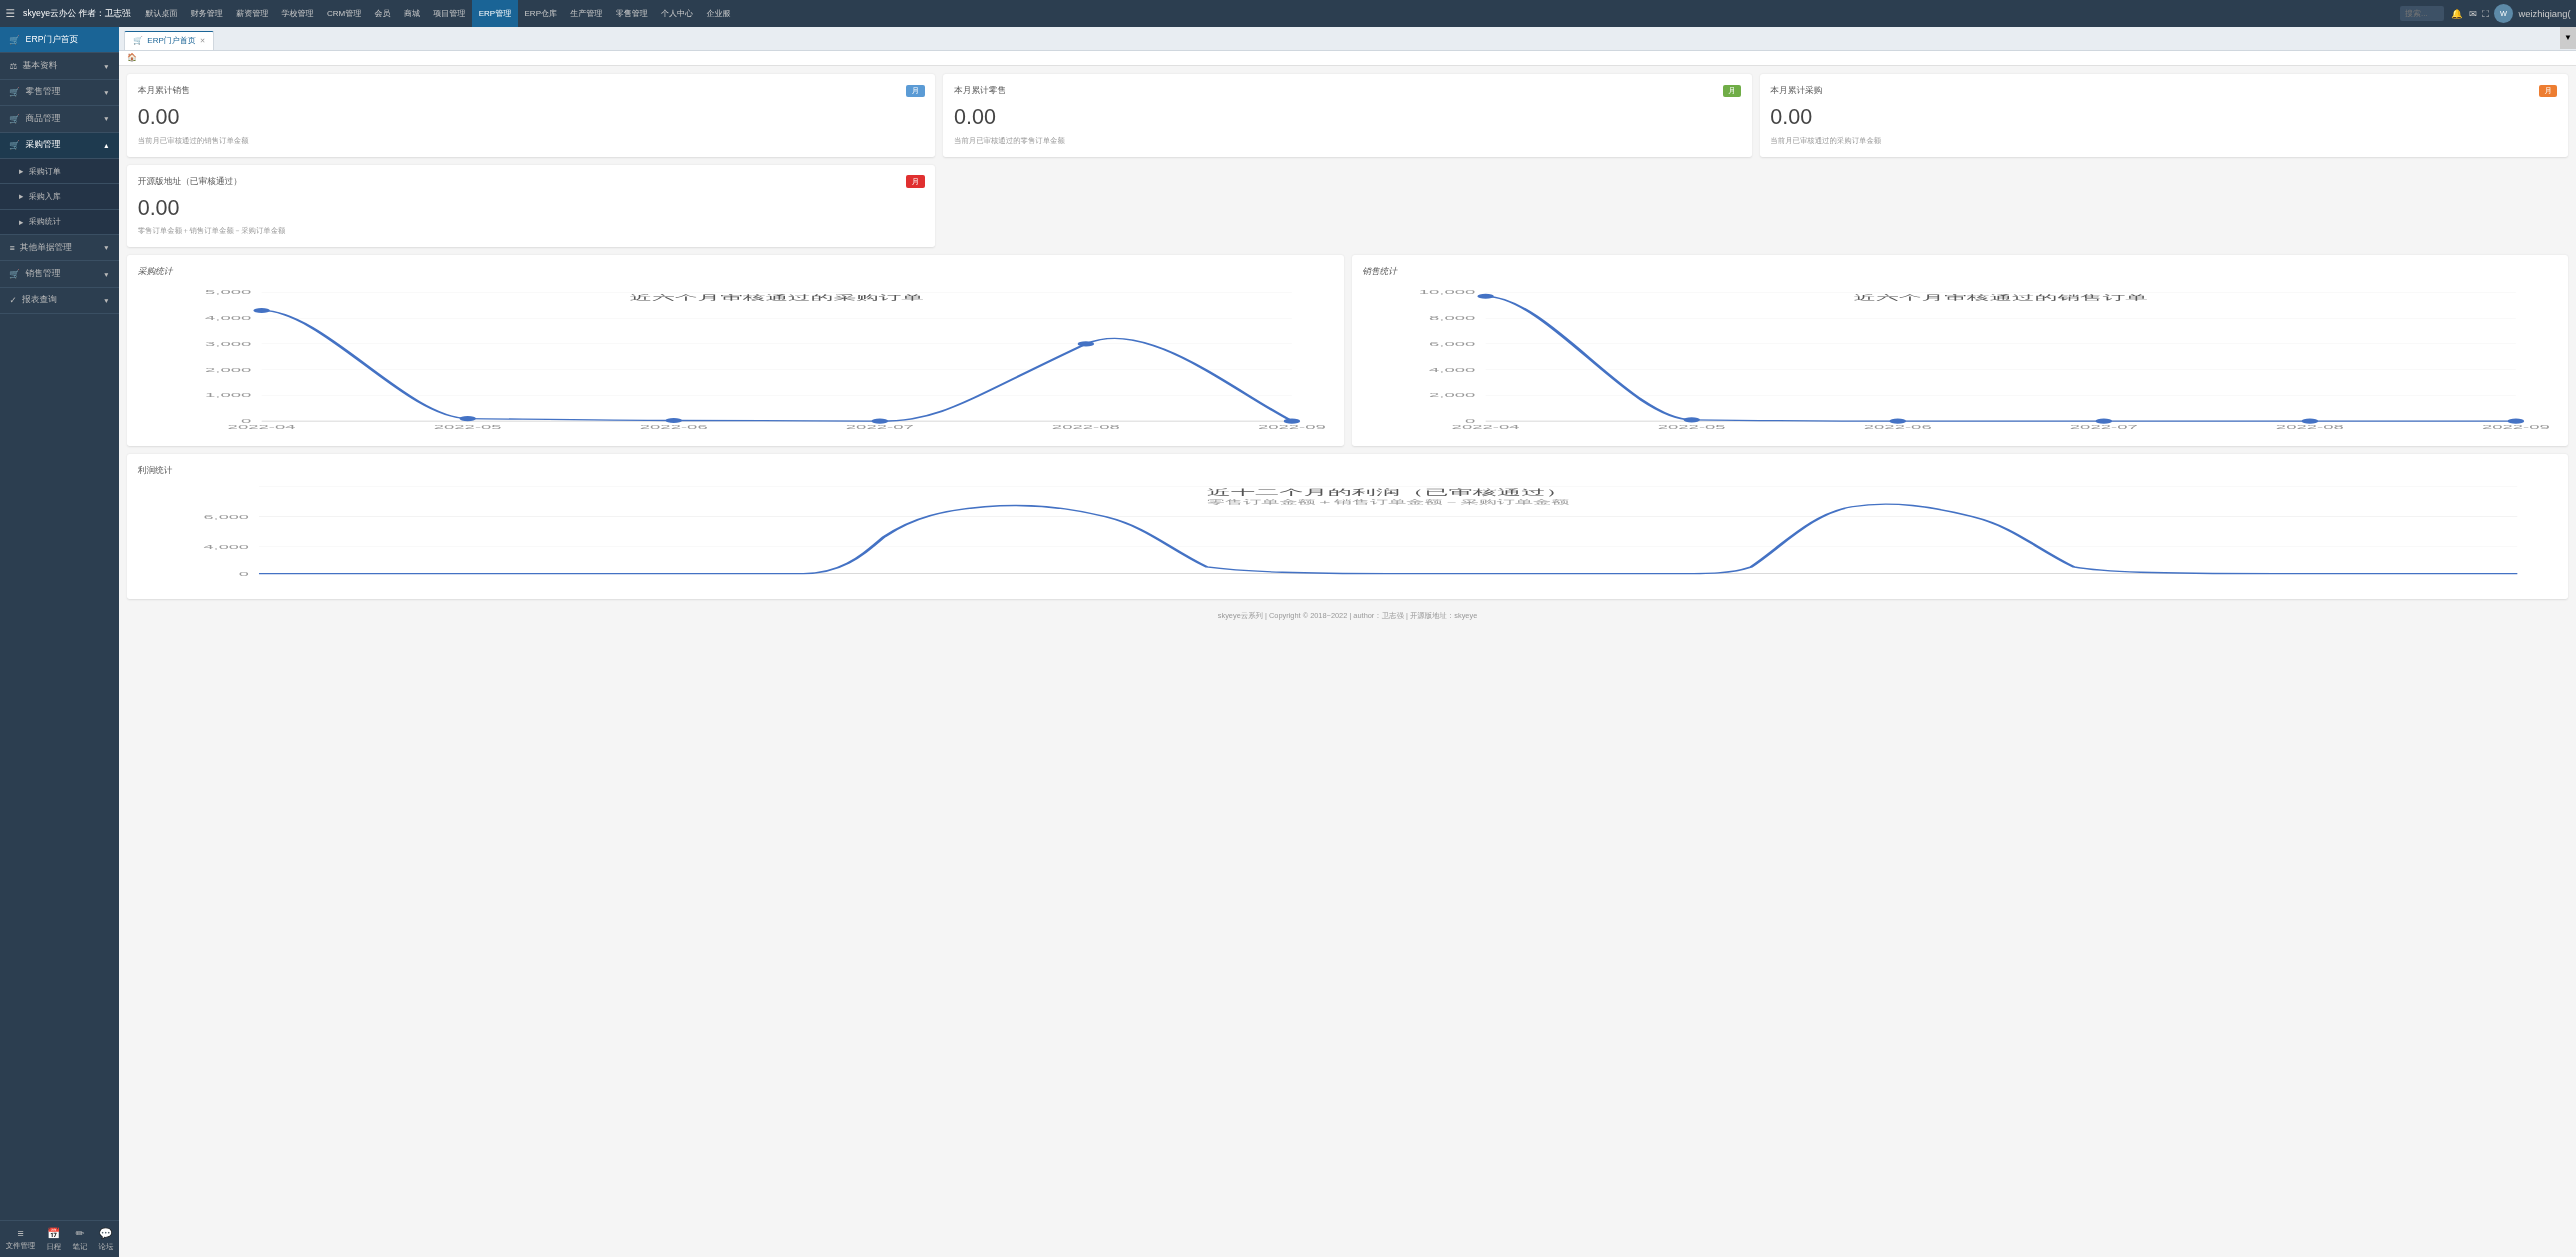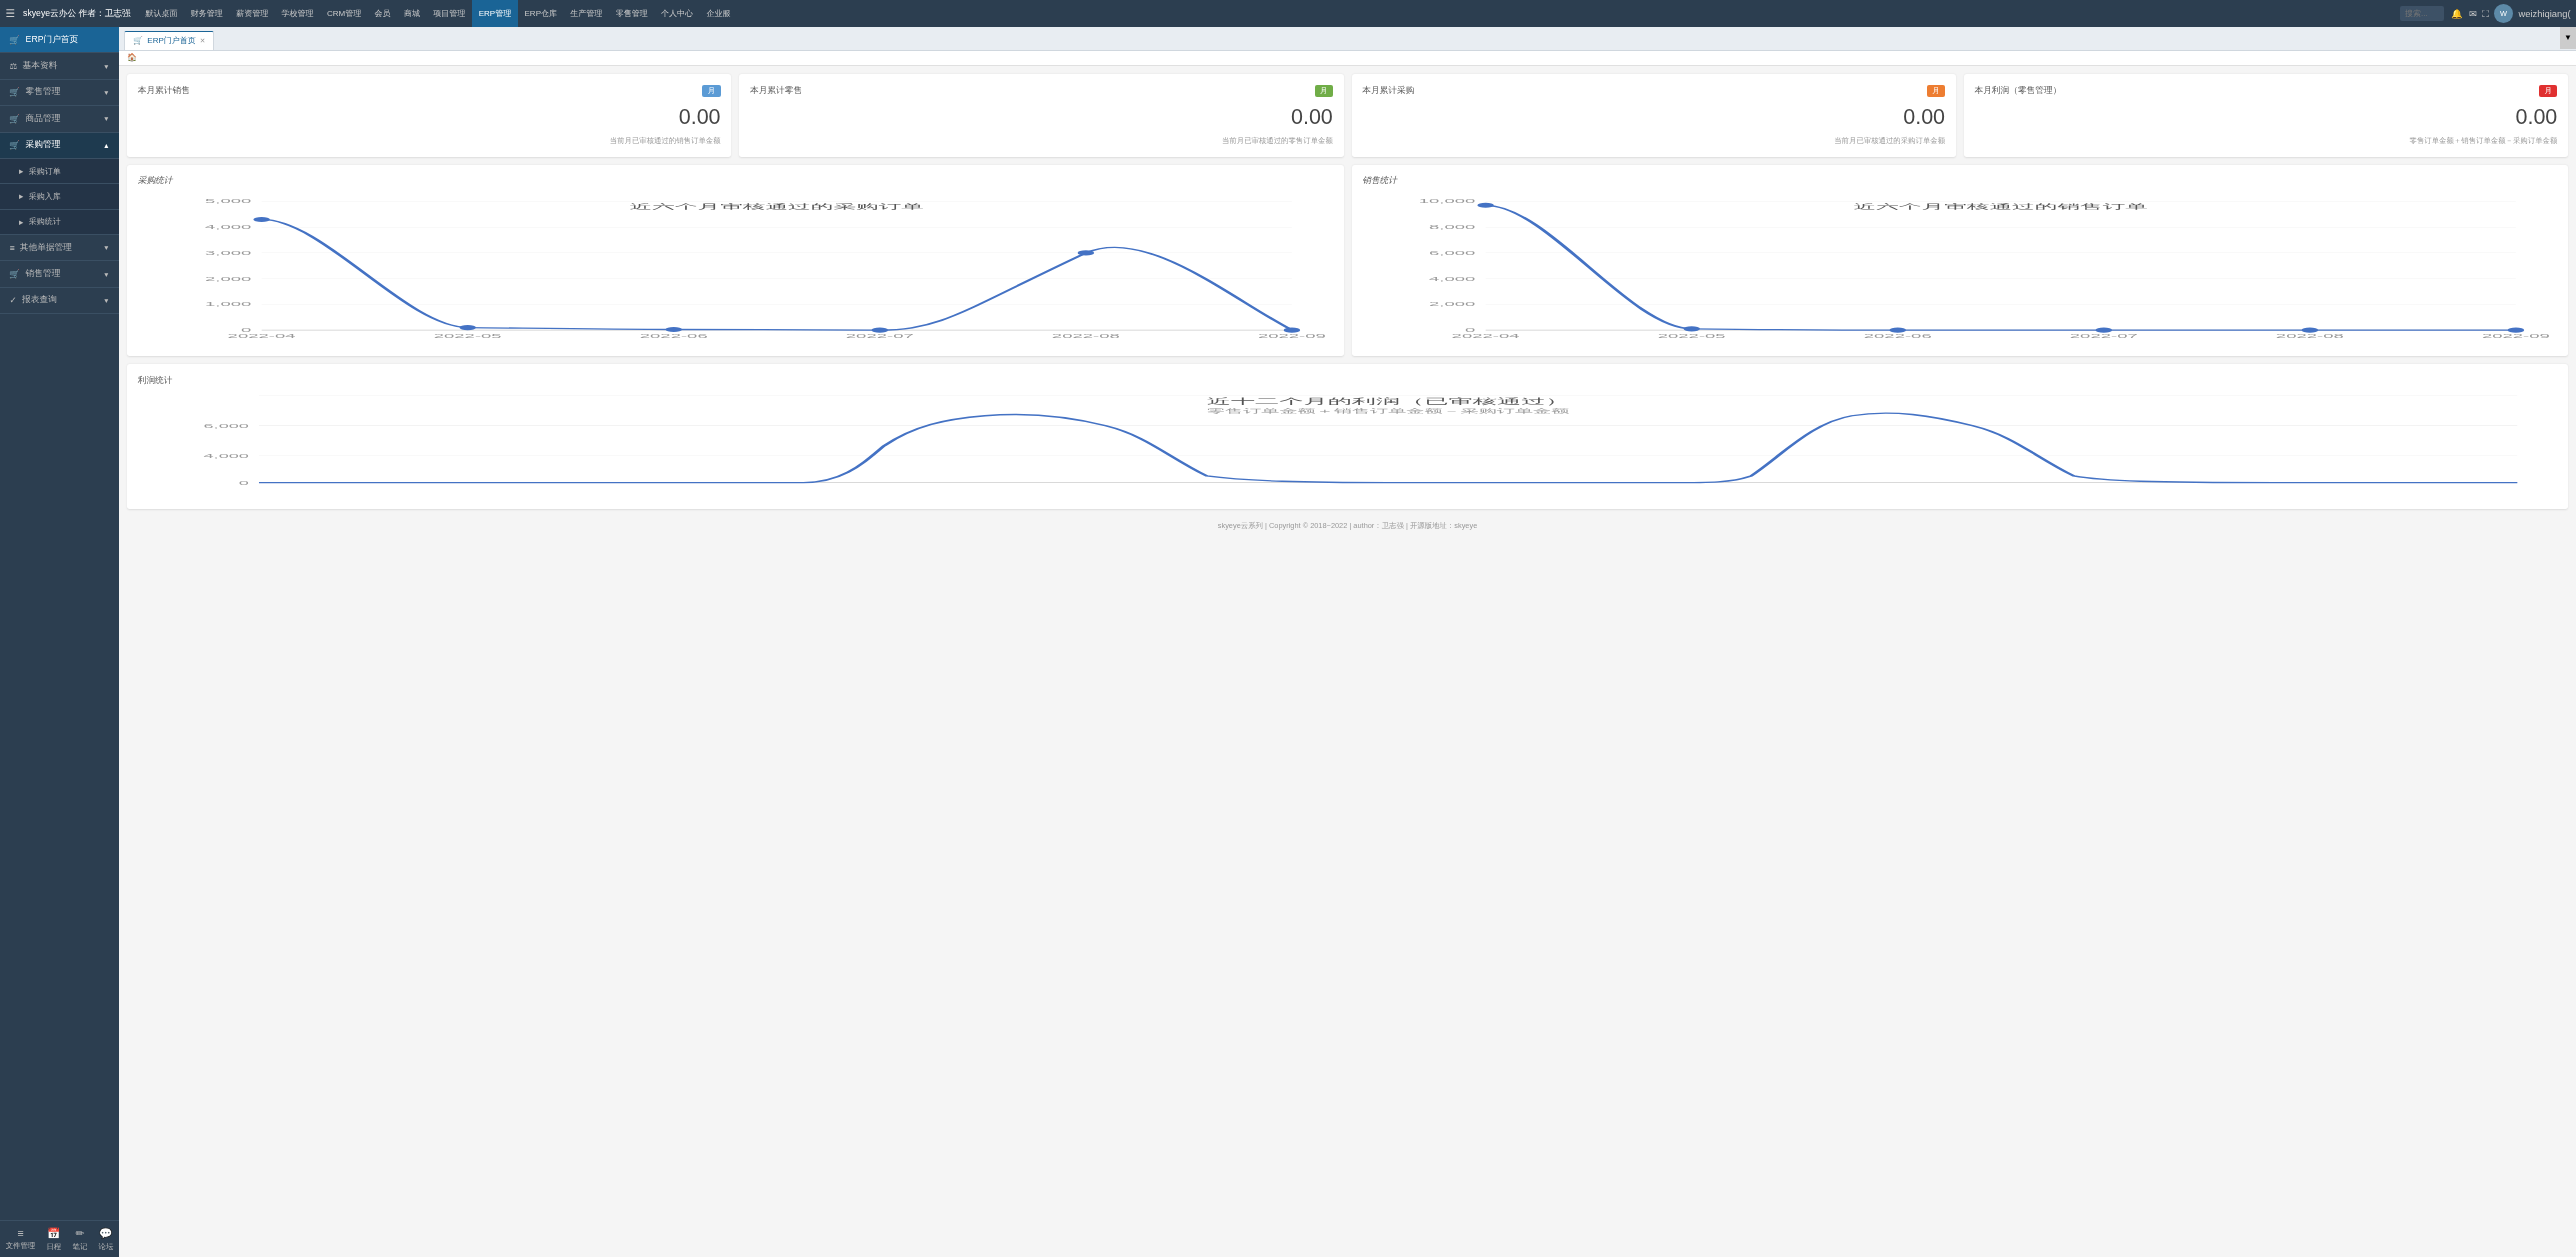--- a/index.html
+++ b/index.html
@@ -160,23 +160,22 @@
       background: #f5f5f5;
       padding: 8px;
       display: flex;
       flex-direction: column;
       gap: 8px;
     }
 
     
     .stats-row {
       display: grid;
-      grid-template-columns: repeat(4, 1fr);
+      grid-template-columns: repeat(3, 1fr);
       gap: 8px;
-      text-align: right;
     }
     .stat-card {
       background: #fff;
       border-radius: 2.7px;
       padding: 10.7px;
       box-shadow: 0 0.7px 2px rgba(0,0,0,0.1);
     }
     .stat-card .card-header {
       display: flex;
       justify-content: space-between;
@@ -409,21 +408,21 @@
           <div class="stat-card">
     <div class="card-header">
       <span class="card-title">本月累计采购</span>
       <span class="card-badge badge-orange">月</span>
     </div>
     <div class="card-value">0.00</div>
     <div class="card-desc">当前月已审核通过的采购订单金额</div>
   </div>
           <div class="stat-card">
     <div class="card-header">
-      <span class="card-title">本月利润（零售管理）</span>
+      <span class="card-title">开源版地址（已审核通过）</span>
       <span class="card-badge badge-red">月</span>
     </div>
     <div class="card-value">0.00</div>
     <div class="card-desc">零售订单金额＋销售订单金额－采购订单金额</div>
   </div>
         </div>
 
       <div class="charts-row">
 
         <div class="chart-section">

